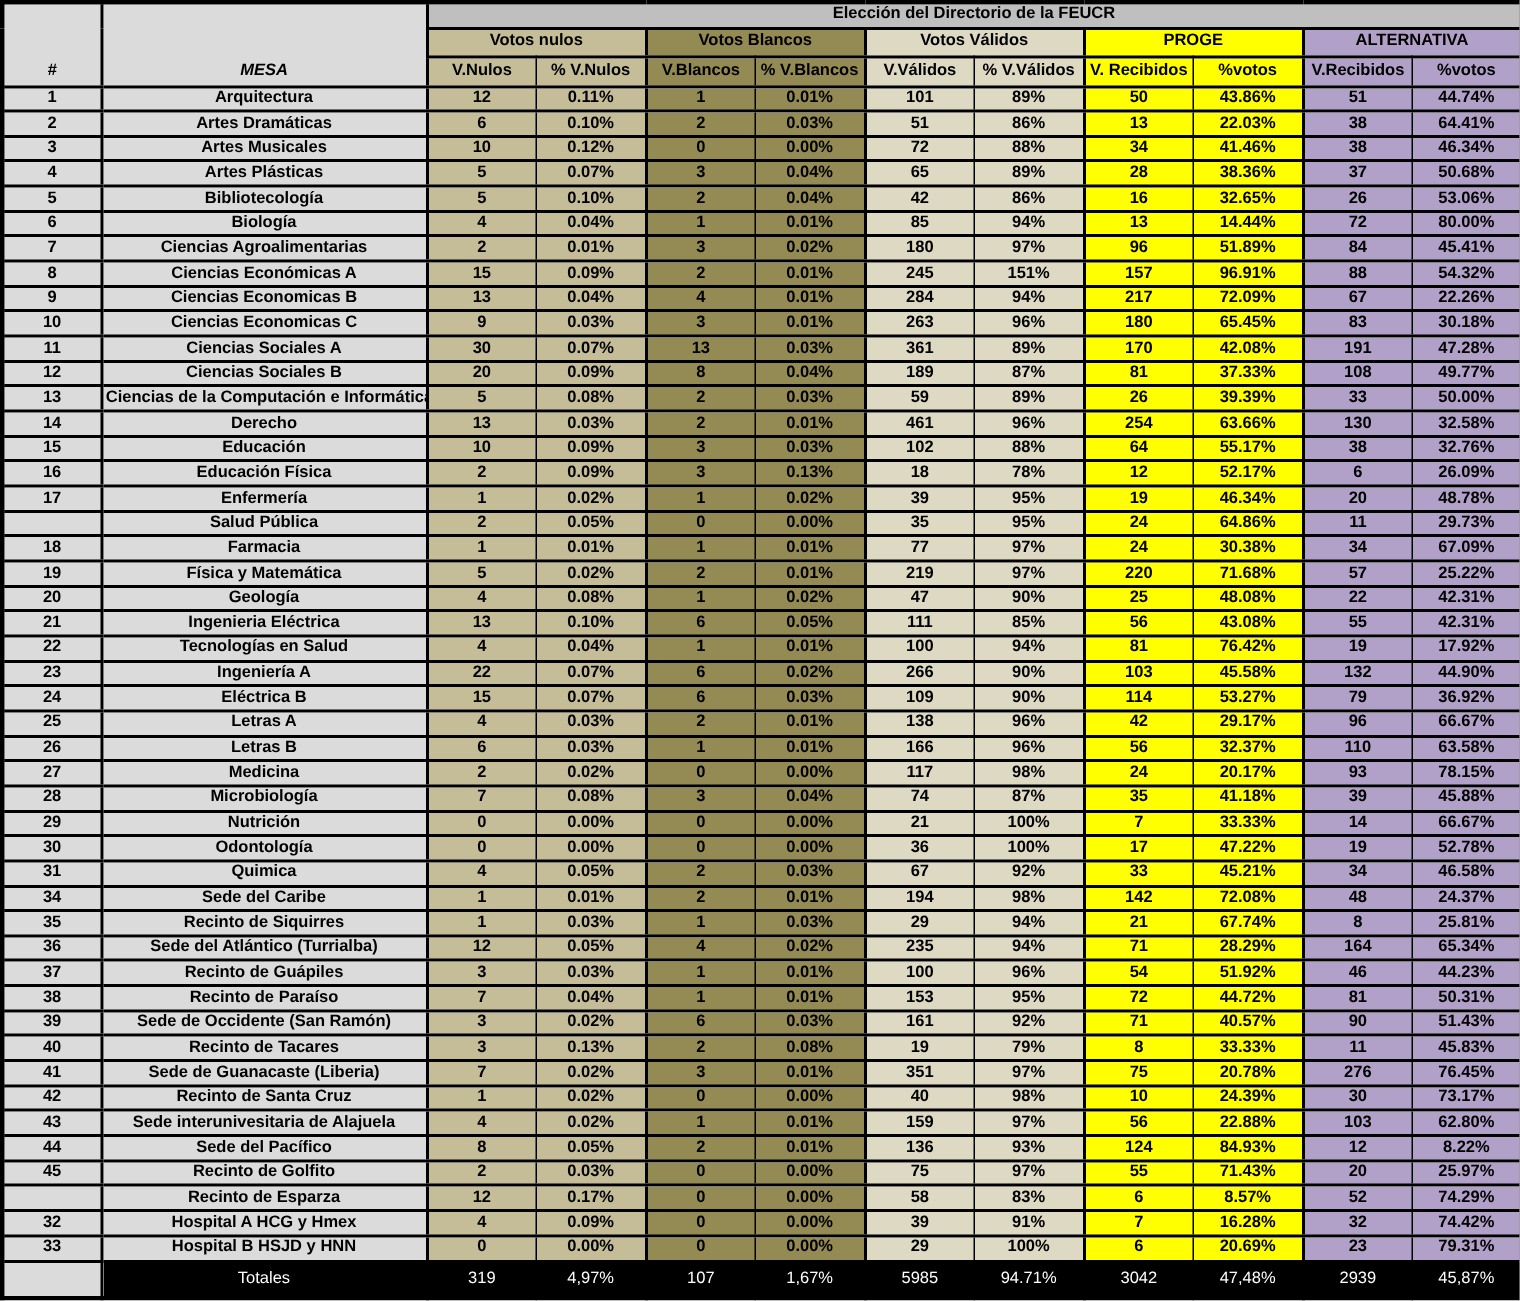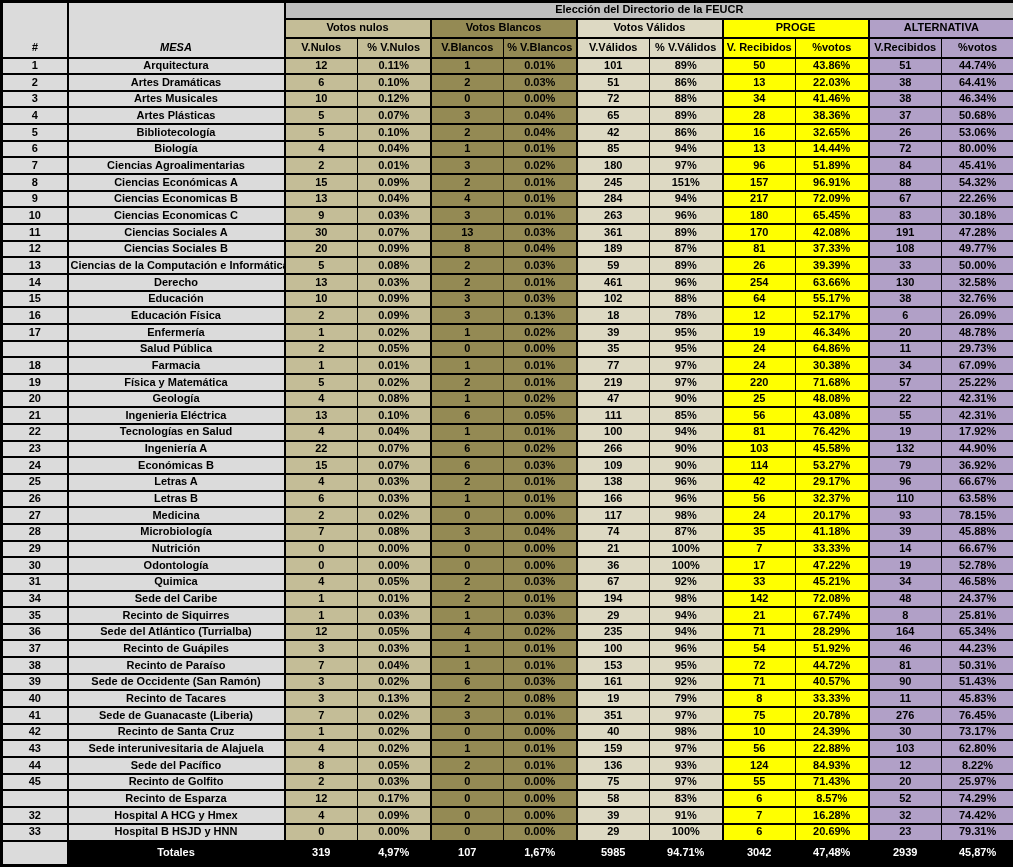--- a/index.html
+++ b/index.html
@@ -39,21 +39,21 @@
   .title-cell{background:var(--c-title);}
   .tan{background:var(--c-tan);}
   .olive{background:var(--c-olive);}
   .beige{background:var(--c-beige);}
   .yellow{background:var(--c-yellow);}
   .purple{background:var(--c-purple);}
   .num-cell{background:var(--c-gray);font-weight:bold;}
   .mesa-cell{background:var(--c-gray);border-left-width:2px;}
   tbody td{font-weight:bold;}
   tbody td.mesa-cell{font-weight:bold;}
-  tfoot td{background:var(--c-totals-bg);color:var(--c-totals-text);font-weight:bold;border-color:var(--c-border);}
+  tfoot td{background:var(--c-totals-bg);color:var(--c-totals-text);font-weight:normal;border-color:var(--c-border);}
   tfoot td.num-cell{background:var(--c-gray);}
 </style>
 </head>
 <body>
 
 <table>
   <colgroup>
     <col style="width:66px">
     <col style="width:217px">
     <col style="width:73px">
@@ -425,21 +425,21 @@
         <td class="olive">0.02%</td>
         <td class="beige gl">266</td>
         <td class="beige">90%</td>
         <td class="yellow gl">103</td>
         <td class="yellow">45.58%</td>
         <td class="purple gl">132</td>
         <td class="purple">44.90%</td>
       </tr>
       <tr>
         <td class="num-cell">24</td>
-        <td class="mesa-cell">Económicas B</td>
+        <td class="mesa-cell">Eléctrica B</td>
         <td class="tan gl">15</td>
         <td class="tan">0.07%</td>
         <td class="olive gl">6</td>
         <td class="olive">0.03%</td>
         <td class="beige gl">109</td>
         <td class="beige">90%</td>
         <td class="yellow gl">114</td>
         <td class="yellow">53.27%</td>
         <td class="purple gl">79</td>
         <td class="purple">36.92%</td>

